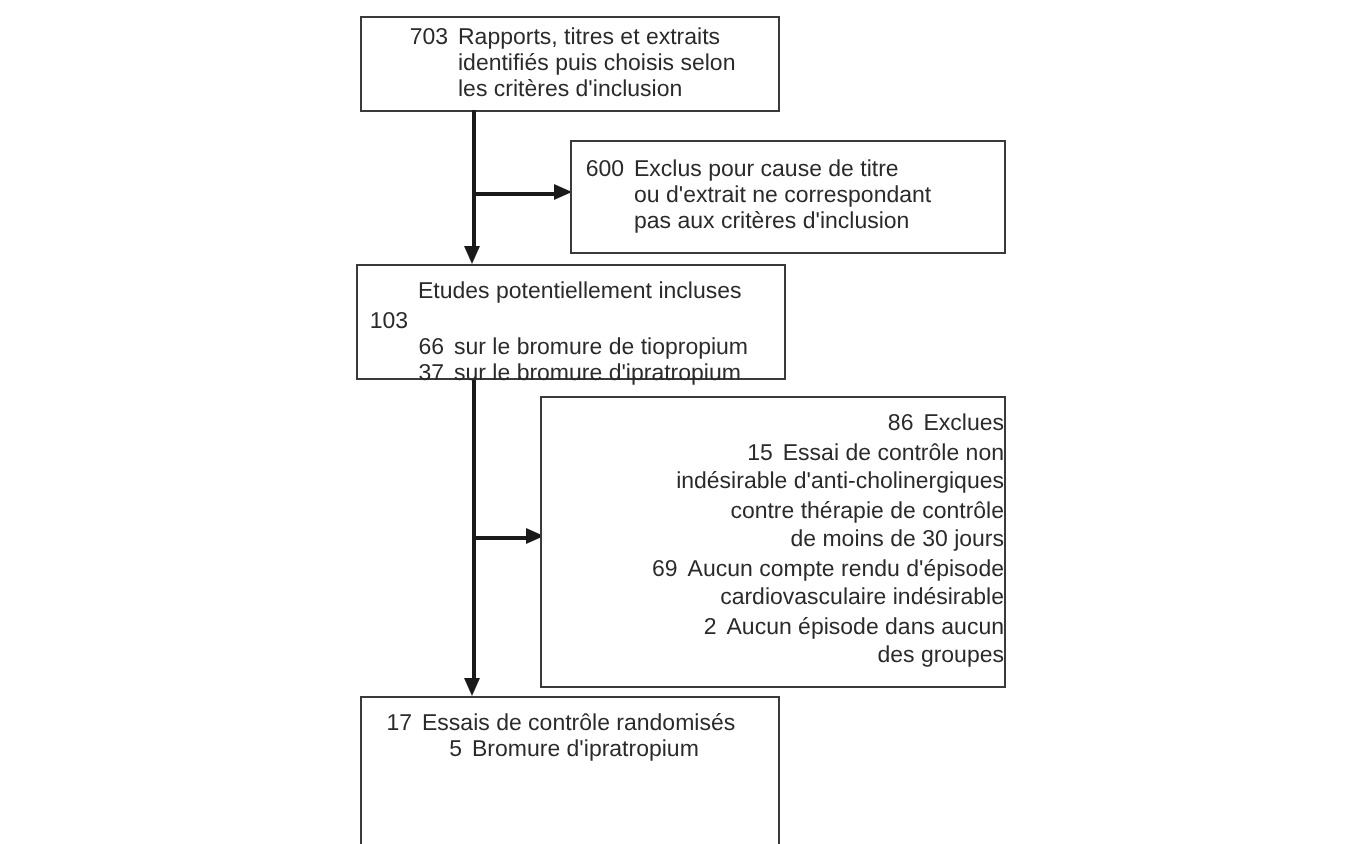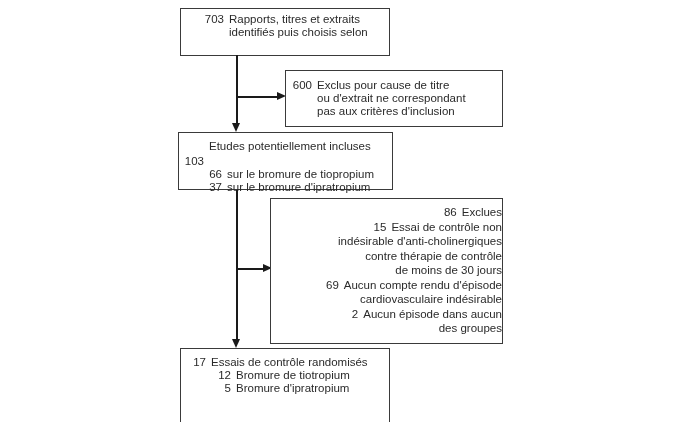--- a/index.html
+++ b/index.html
@@ -61,20 +61,24 @@
 <div id="canvas">
 
   <div class="box b1">
     <div class="row lv0">
       <span class="num">703</span>
       <span class="txt">Rapports, titres et extraits</span>
     </div>
     <div class="row lv0">
       <span class="num"></span>
       <span class="txt">identifiés puis choisis selon</span>
+    </div>
+    <div class="row lv0">
+      <span class="num"></span>
+      <span class="txt">les critères d'inclusion</span>
     </div>
   </div>
 
   <div class="line vline1"></div>
   <div class="line hline1"></div>
   <div class="arr arr-right ar1"></div>
   <div class="arr arr-down ad1"></div>
 
   <div class="box b2">
     <div class="row lv0">
@@ -149,22 +153,18 @@
       <span class="txt">des groupes</span>
     </div>
   </div>
 
   <div class="box b5">
     <div class="row lv0">
       <span class="num">17</span>
       <span class="txt">Essais de contrôle randomisés</span>
     </div>
     <div class="row lv1">
-      <span class="num">12</span>
-      <span class="txt">Bromure de tiotropium</span>
-    </div>
-    <div class="row lv1">
       <span class="num">5</span>
       <span class="txt">Bromure d'ipratropium</span>
     </div>
   </div>
 
 </div>
 
 </body></html>

